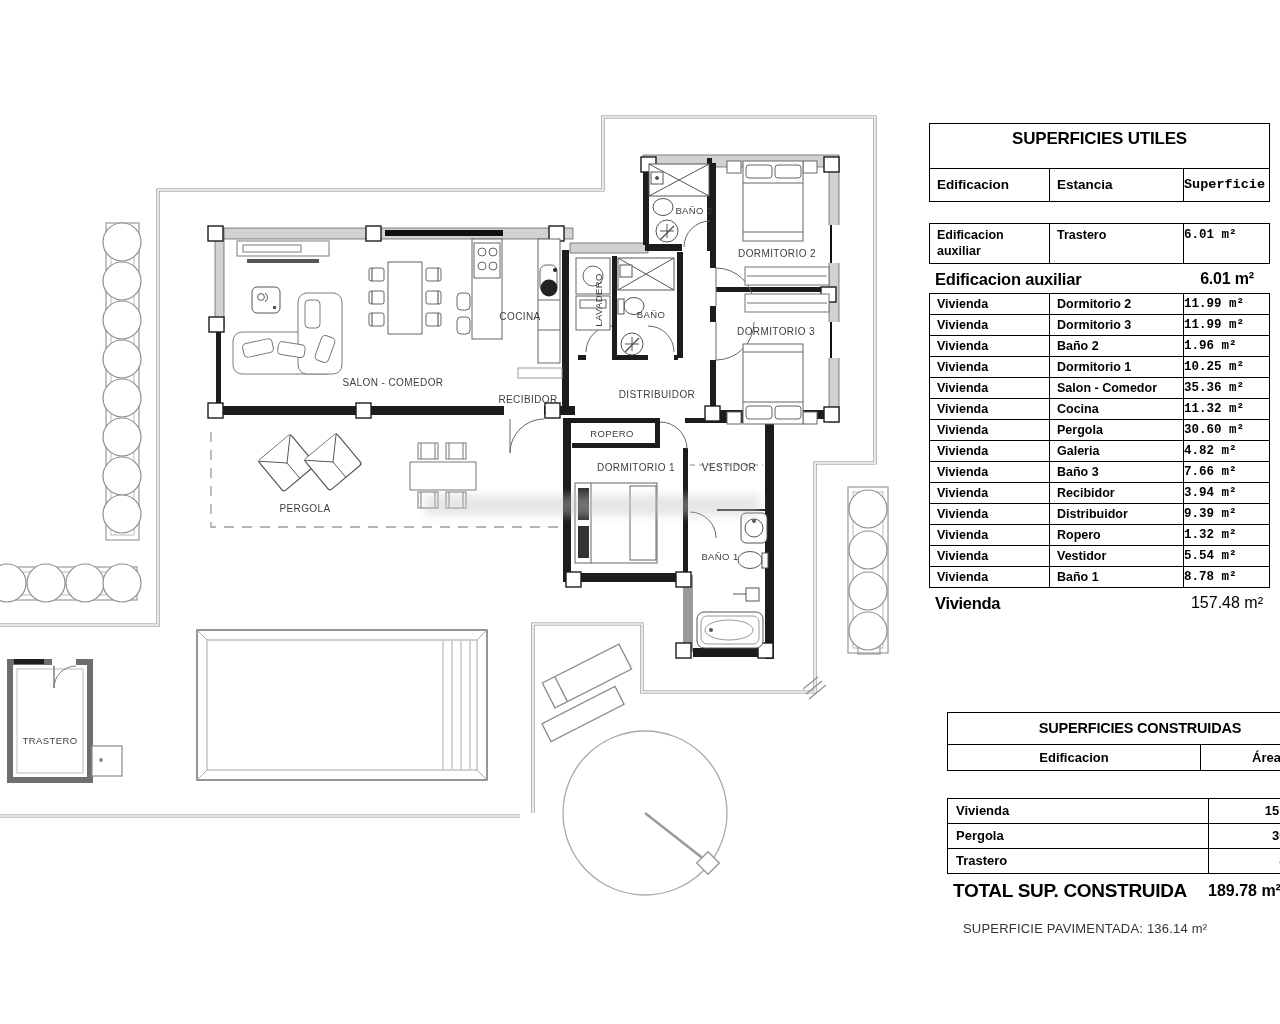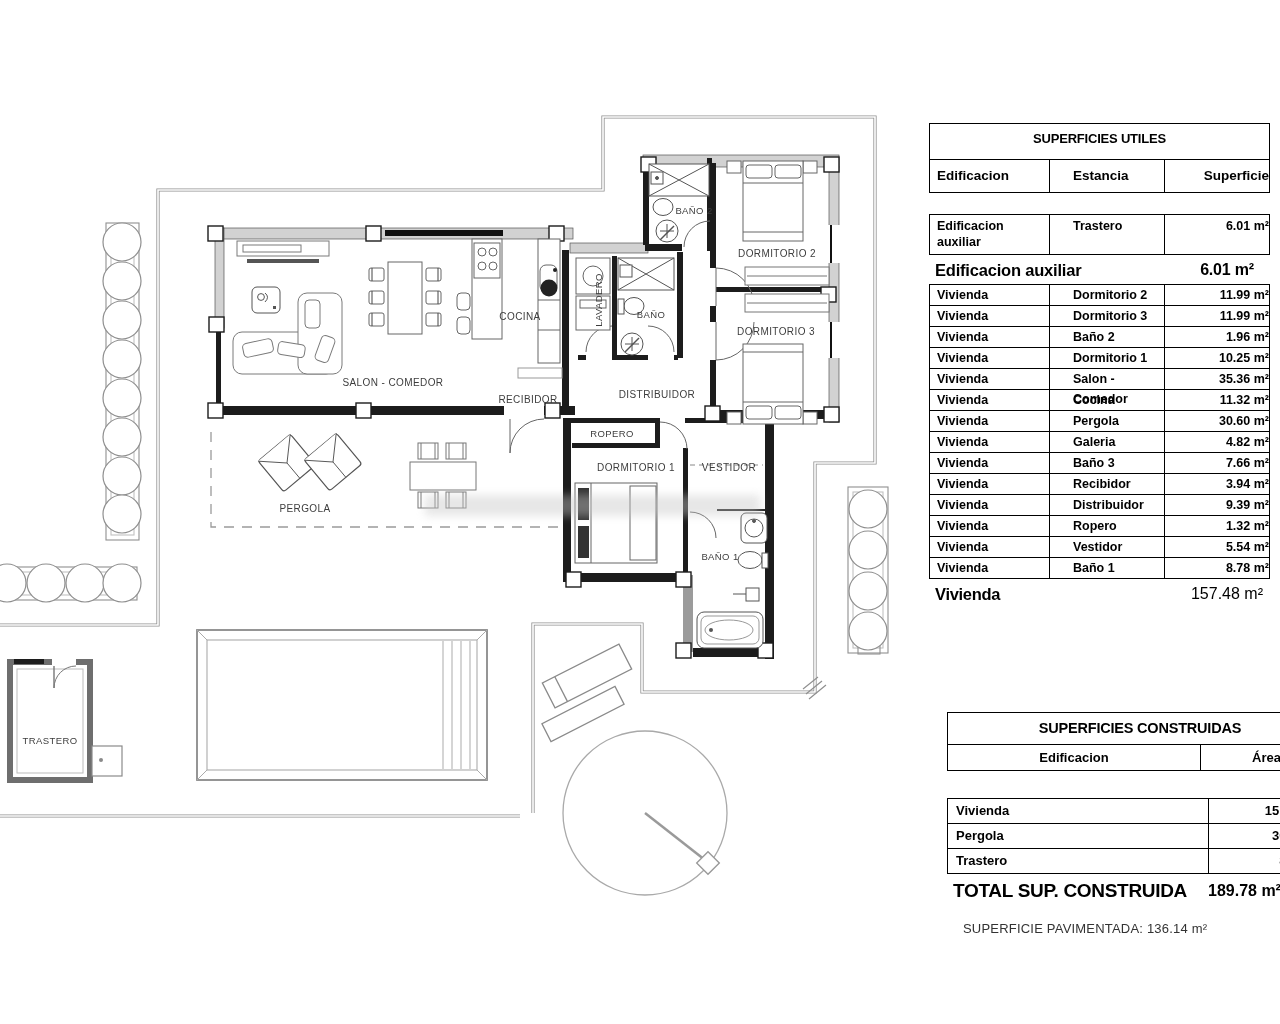--- a/index.html
+++ b/index.html
@@ -10,26 +10,26 @@
   svg{position:absolute;left:0;top:0;}
   svg text{font-family:"Liberation Sans","DejaVu Sans",sans-serif;fill:#3d3d3d;letter-spacing:.4px;}
   .rl{font-size:10px;}
   .rls{font-size:9.5px;}
 
   
   .panel{position:absolute;background:#fff;}
   .p1{left:929px;top:123px;width:341px;}
   .p2{left:947px;top:712px;width:386px;}
   .tb{box-sizing:border-box;border:1px solid #000;}
-  .t-title{height:37px;line-height:30px;text-align:center;font-weight:bold;font-size:13px;letter-spacing:-.2px;}
+  .t-title{height:46px;line-height:30px;text-align:center;font-weight:bold;font-size:17px;letter-spacing:-.2px;}
   .t-head{display:flex;height:34px;margin-top:-1px;}
   .t-head>div{box-sizing:border-box;line-height:32px;font-weight:bold;font-size:13.5px;}
   .c1{width:119px;padding-left:7px;box-sizing:border-box;}
-  .c2{width:116px;padding-left:23px;box-sizing:border-box;border-left:1px solid #000;border-right:1px solid #000;}
-  .c3{flex:1;text-align:right;box-sizing:border-box;}
+  .c2{width:135px;padding-left:7px;box-sizing:border-box;border-left:1px solid #000;border-right:1px solid #000;}
+  .c3{flex:1;text-align:left;box-sizing:border-box;font-family:Liberation Mono, monospace;}
   .gap1{height:22px;}
   .row2l{display:flex;height:41px;margin-top:-1px;font-weight:bold;font-size:12.5px;}
   .row2l .c1{line-height:1.3;padding-top:3px;}
   .row2l .c2,.row2l .c3{padding-top:3px;line-height:1.3;}
   .subrow{display:flex;align-items:center;height:30px;}
   .subrow .lab{flex:1;padding-left:6px;font-weight:bold;font-size:16.5px;letter-spacing:-.2px;}
   .subrow .val{width:86px;text-align:center;font-weight:bold;font-size:16px;letter-spacing:-.2px;}
   .t-row{display:flex;height:22px;margin-top:-1px;box-sizing:border-box;border:1px solid #000;font-weight:bold;font-size:12.5px;}
   .t-row>div{line-height:20px;}
   .totrow{display:flex;align-items:center;height:30px;}

